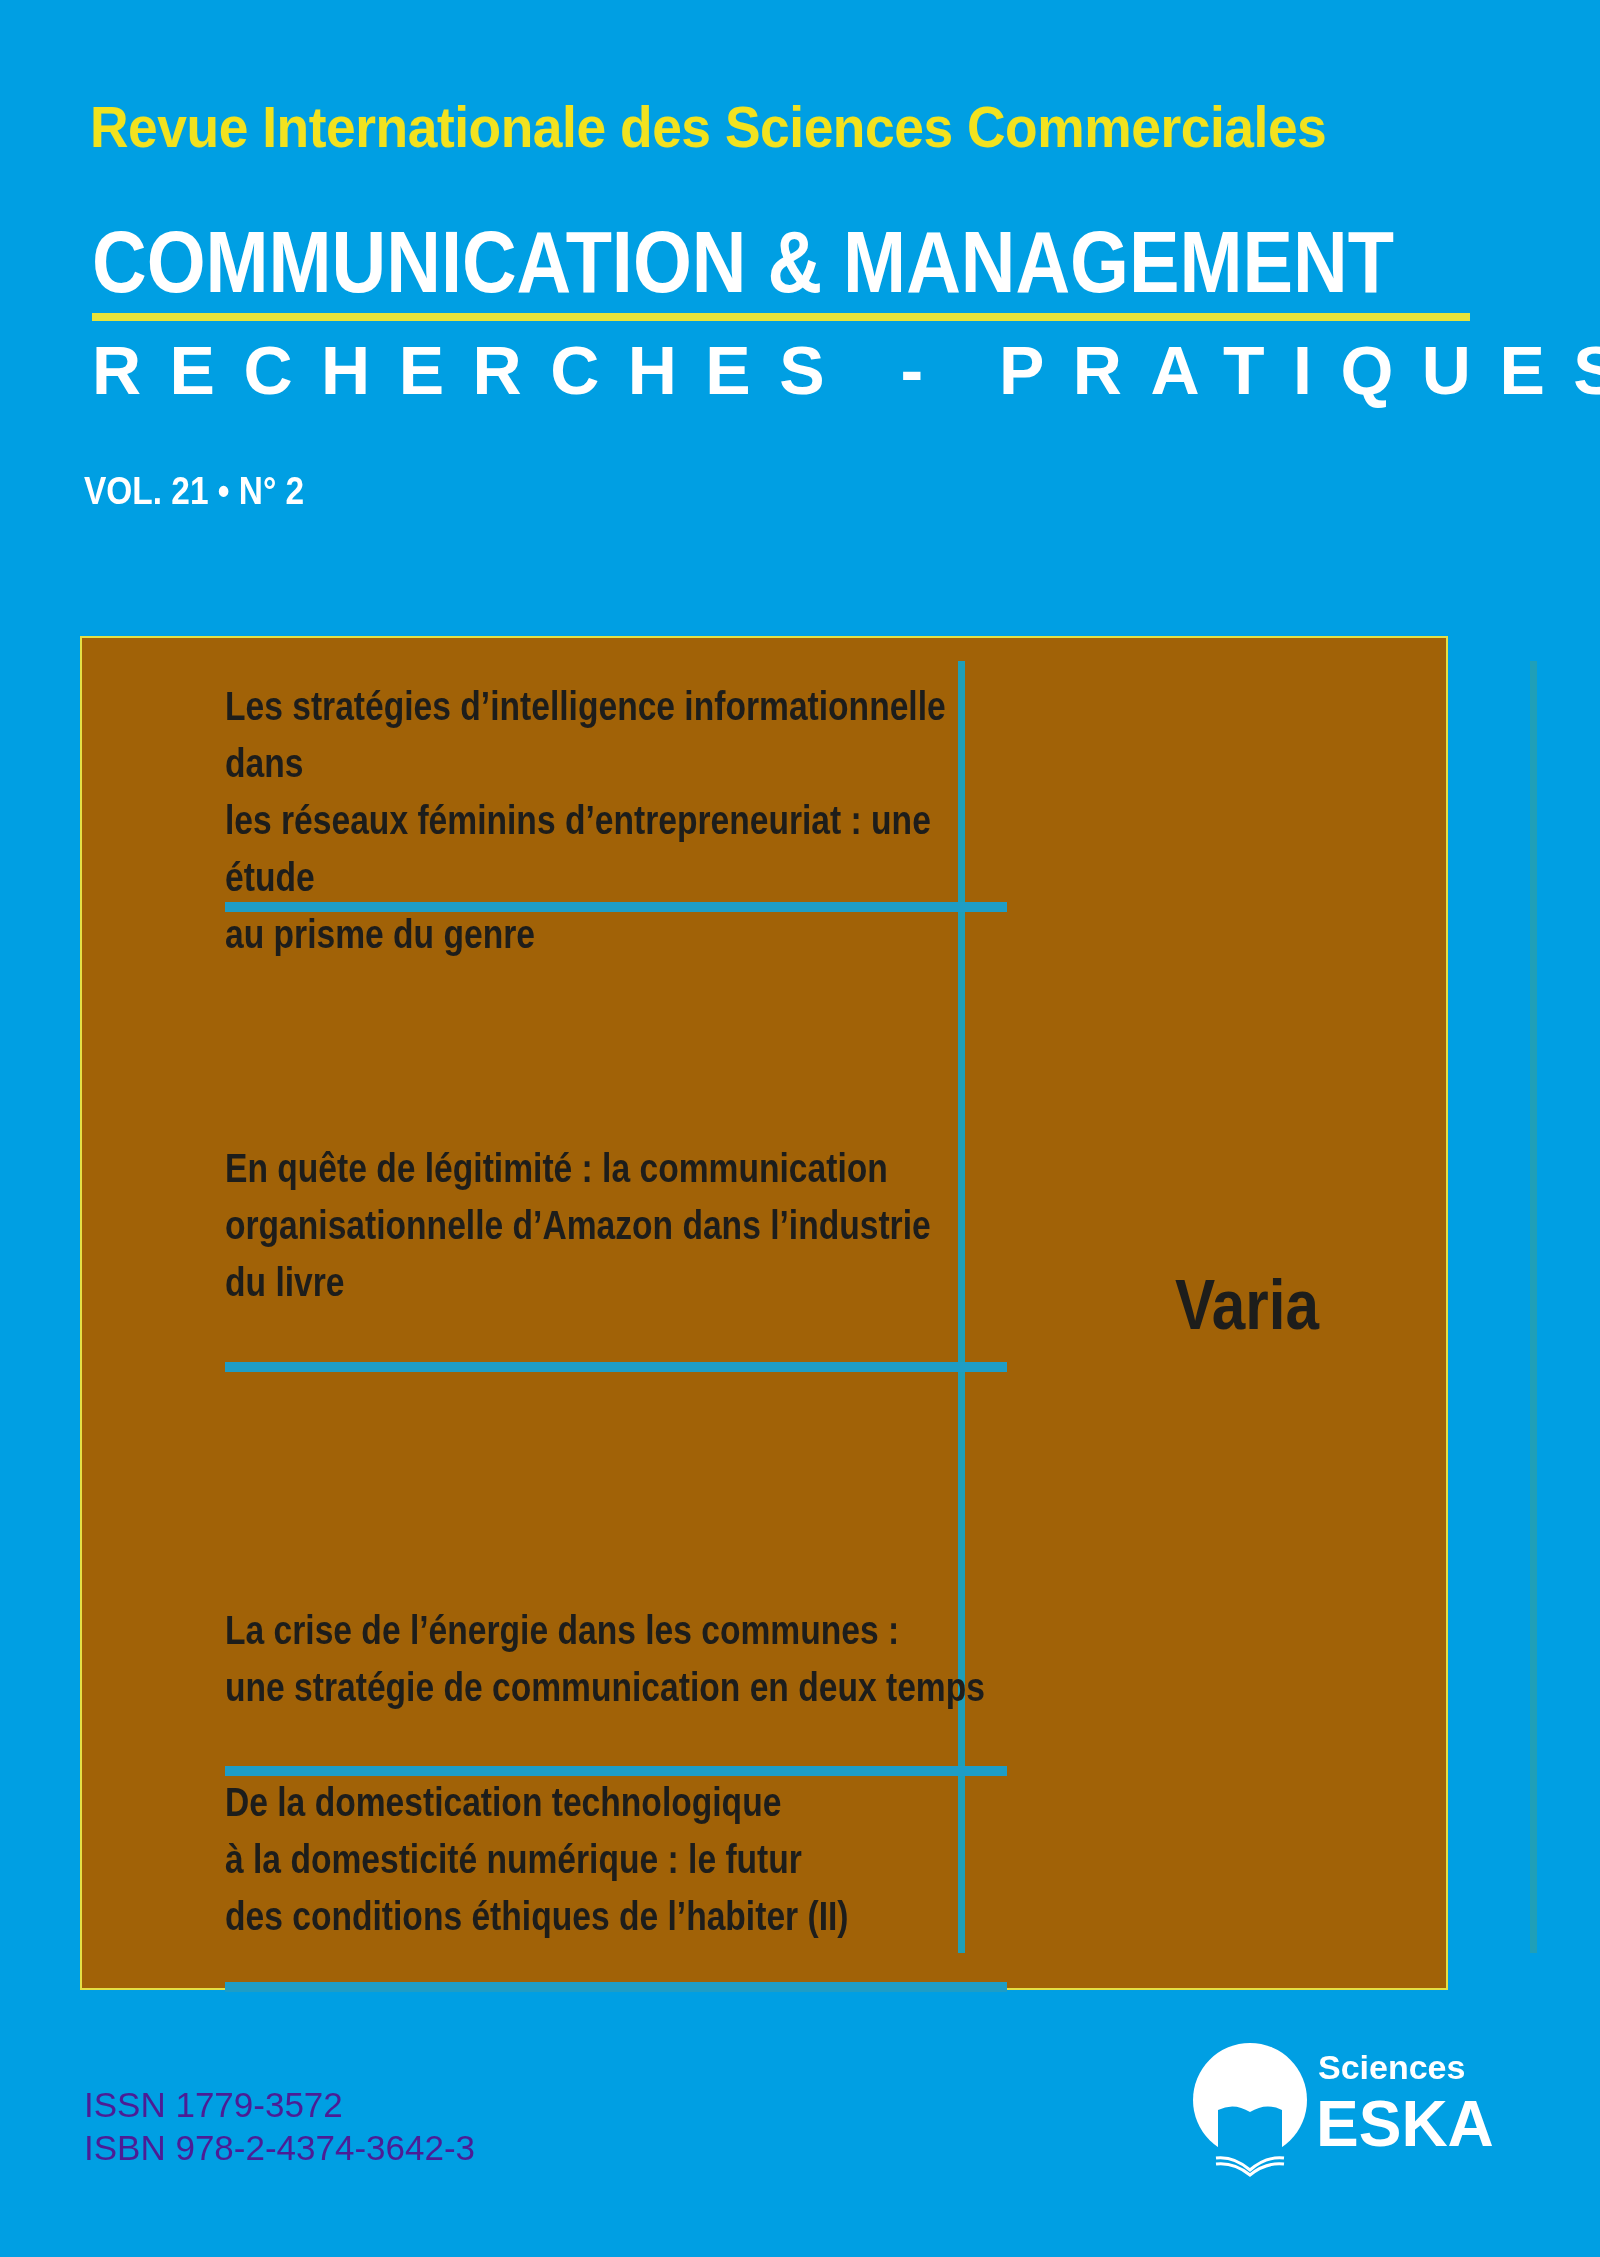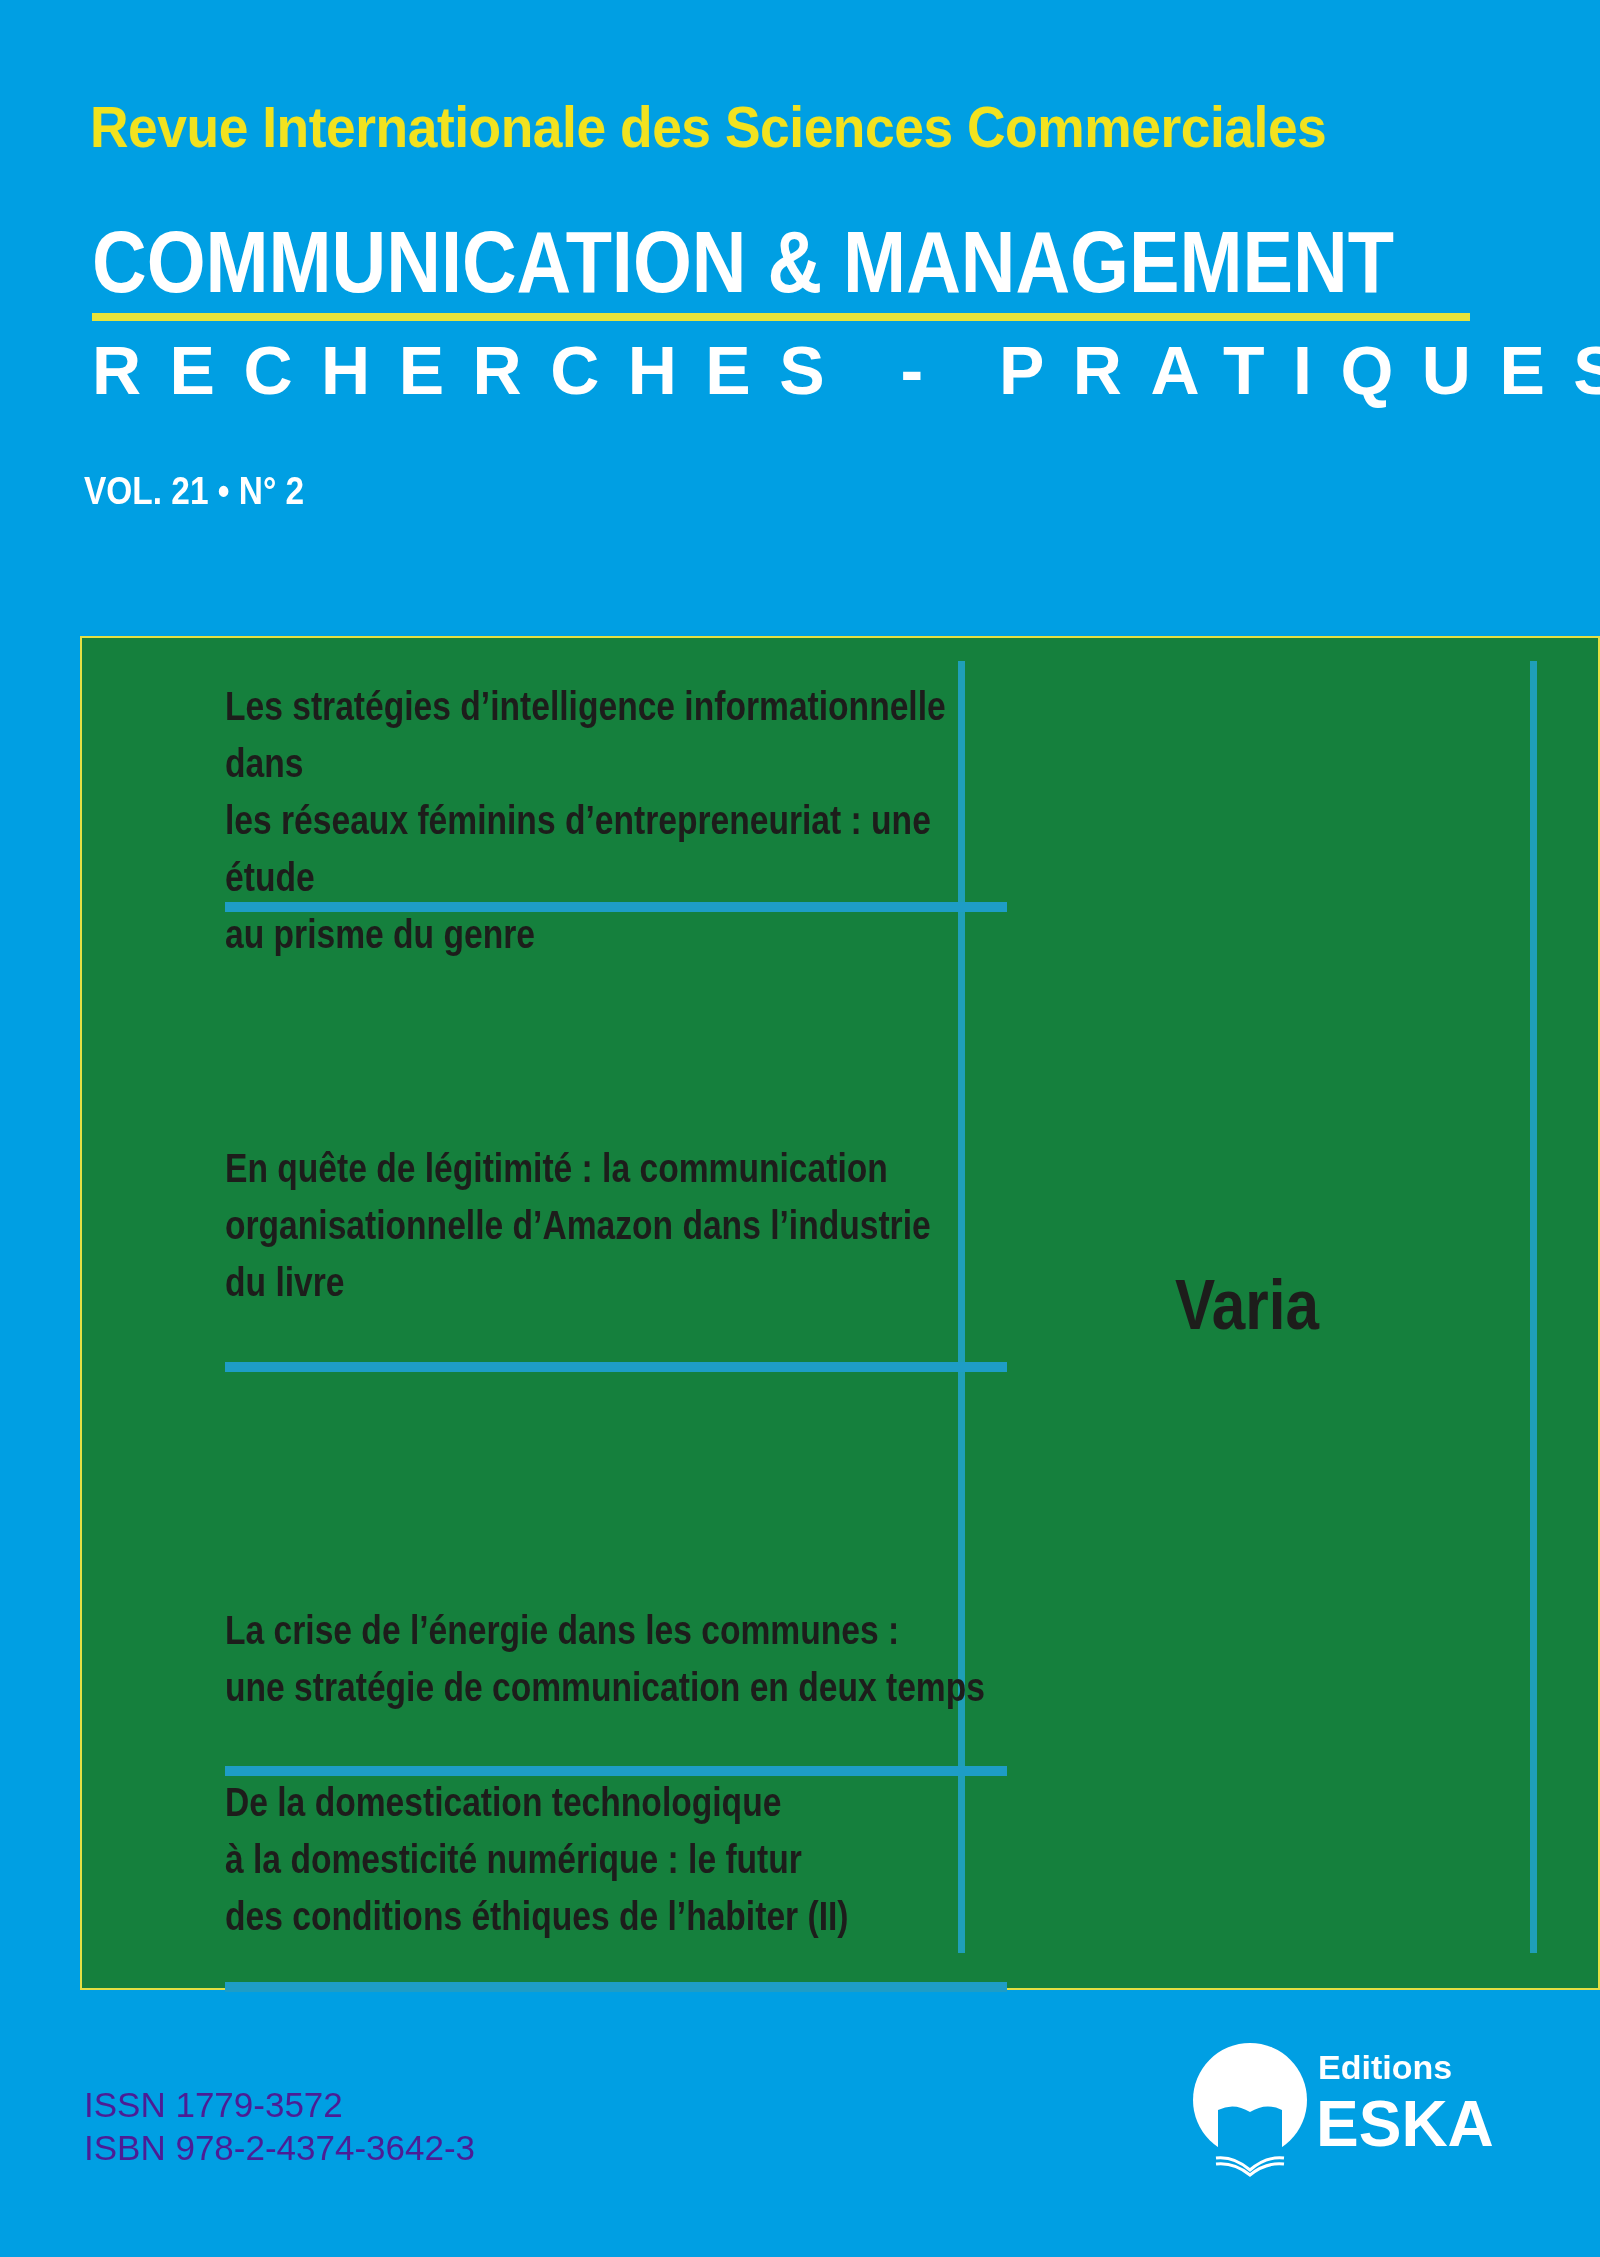--- a/index.html
+++ b/index.html
@@ -31,22 +31,22 @@
     color: #ffffff; font-weight: bold; font-size: 68px; line-height: 1;
     letter-spacing: 28.5px; white-space: nowrap;
   }
   .issue {
     position: absolute; left: 84px; top: 472px;
     color: #ffffff; font-weight: bold; font-size: 38px; line-height: 1;
     transform: scaleX(0.88); transform-origin: left center;
     white-space: nowrap;
   }
   .panel {
-    position: absolute; left: 80px; top: 636px; width: 1520px; height: 1354px;
-    background: #15803d;
+    position: absolute; left: 80px; top: 636px; width: 1368px; height: 1354px;
+    background: #a16207;
     box-shadow: inset 0 0 0 2px #e4e044;
   }
   .vline {
     position: absolute; width: 7px; background: #1f9fb8;
   }
   .vline.left { left: 878px; top: 25px; height: 1292px; }
   .vline.right { left: 1450px; top: 25px; height: 1292px; }
   .article {
     position: absolute; left: 145px; width: 780px;
   }
@@ -136,15 +136,15 @@
     <circle cx="60" cy="60" r="57" fill="#ffffff"></circle>
     <path d="M28 70 Q44 62 60 72 Q76 62 92 70 L92 118 L28 118 Z" fill="#009fe3"></path>
     <g stroke="#ffffff" stroke-width="3" fill="none">
       <path d="M26 118 Q44 116 60 130 Q76 116 94 118"></path>
       <path d="M26 124 Q44 122 60 135 Q76 122 94 124"></path>
     </g>
     <g stroke="#009fe3" stroke-width="2.5" fill="none">
       <path d="M28 112 L92 112"></path>
     </g>
   </svg>
-  <div class="pub-editions">Editions</div>
+  <div class="pub-editions">Sciences</div>
   <div class="pub-eska">ESKA</div>
 </div>
 
 </body></html>

